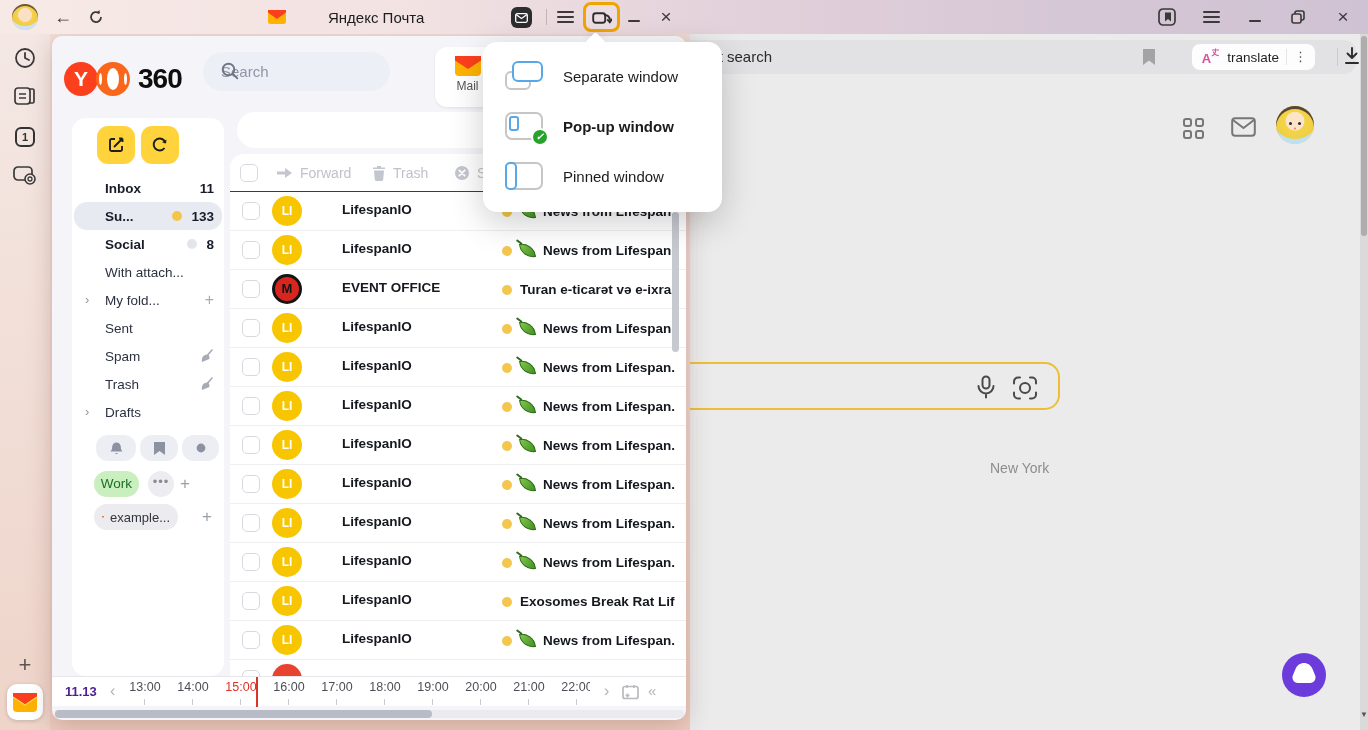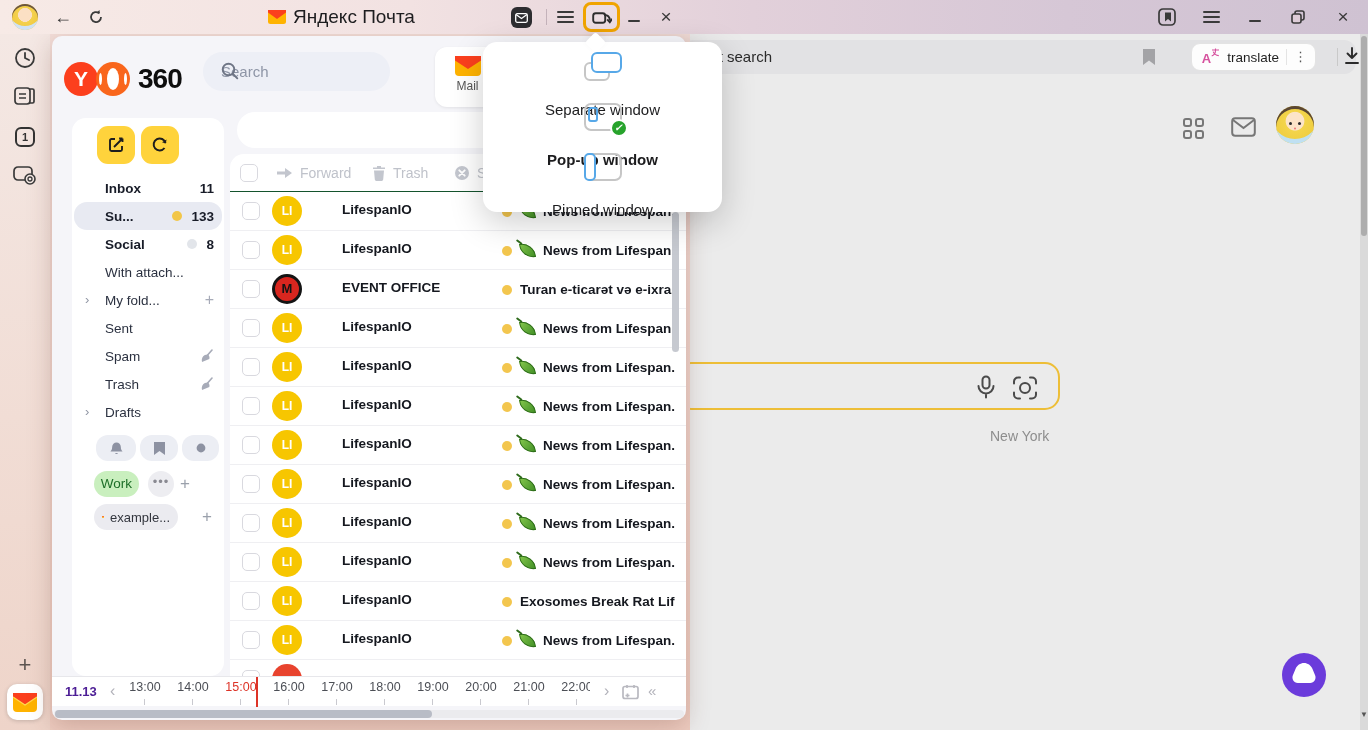--- a/index.html
+++ b/index.html
@@ -9,21 +9,21 @@
 
   
   .topbar { position:absolute; left:0; top:0; width:1368px; height:34px; z-index:40;
     background:linear-gradient(90deg,#f7eae6 0%,#f2e2e2 30%,#e2d0da 55%,#d6c7d6 78%,#cfc2d2 100%); }
   .tb-avatar { position:absolute; left:12px; top:4px; width:26px; height:26px; border-radius:50%;
     background:radial-gradient(circle at 50% 42%, #fbe0c4 0 34%, #f4d14d 36%, #eec23a 100%);
     box-shadow:inset 0 -8px 0 -4px #cfe2f5, inset 0 2px 0 0 #6b5640; }
   .tb-glyph { color:#3a3a3a; font-size:18px; line-height:34px; text-align:center; width:26px; cursor:default; }
   .mini-line { position:absolute; width:12px; height:2px; background:#3a3a3a; border-radius:1px; }
   .popup-title { position:absolute; left:268px; top:0; height:34px; display:flex; align-items:center; gap:7px; }
-  .popup-title span { font-size:19px; color:#1d1d1f; }
+  .popup-title span { font-size:15px; color:#1d1d1f;margin-left:35px; }
   .dark-env { position:absolute; left:511px; top:7px; width:21px; height:21px; border-radius:6px; background:#2d2d30;
     display:flex; align-items:center; justify-content:center; }
   .tb-divider { position:absolute; left:546px; top:9px; width:1px; height:16px; background:#c4b2ba; }
   .burger { position:absolute; width:17px; height:12px; display:flex; flex-direction:column; justify-content:space-between; }
   .burger i { display:block; height:2px; background:#3a3a3a; border-radius:1px; }
   .hl-box { position:absolute; left:583px; top:2px; width:37px; height:30px; border:3px solid #f0a400; border-radius:8px;
     display:flex; align-items:center; justify-content:center; background:rgba(255,255,255,.15); }
 
   
   .lsidebar { position:absolute; left:0; top:34px; width:50px; height:696px; z-index:6;
@@ -53,21 +53,21 @@
   .pg-env { position:absolute; left:1231px; top:117px; z-index:2; }
   .pg-avatar { position:absolute; left:1276px; top:106px; width:38px; height:38px; border-radius:50%; z-index:2;
     background:radial-gradient(circle at 50% 40%, #fce4c8 0 30%, #f3d44a 33%, #ecc838 100%);
     box-shadow:inset 0 3px 0 0 #5a4632, inset 0 -10px 0 -5px #bfe0f2; }
   .pg-avatar::after { content:""; position:absolute; left:13px; top:16px; width:3px; height:3px; border-radius:50%;
     background:#2b2b2b; box-shadow:9px 0 0 #2b2b2b, 4.5px 5px 0 -0.5px #e77; }
 
   .searchbox { position:absolute; left:676px; top:362px; width:384px; height:48px; border:2px solid #edbe37; border-radius:15px; z-index:2; }
   .sb-mic { position:absolute; right:62px; top:11px; }
   .sb-cam { position:absolute; right:20px; top:11px; }
-  .newyork { position:absolute; left:990px; top:428px; font-size:14px; color:#8d8d8d; z-index:2; }
+  .newyork { position:absolute; left:990px; top:460px; font-size:14px; color:#8d8d8d; z-index:2; }
   .alice { position:absolute; left:1281px; top:652px; width:46px; height:46px; z-index:2; }
   .r-scroll { position:absolute; left:1360px; top:34px; width:8px; height:696px; background:#dadada; z-index:3; }
   .r-thumb { position:absolute; left:1px; top:2px; width:6px; height:200px; background:#adadad; border-radius:3px; }
   .r-arrow { position:absolute; left:0; top:676px; width:8px; text-align:center; font-size:8px; color:#555; }
 
   
   .backdrop { position:absolute; left:50px; top:34px; width:640px; height:696px; z-index:5;
     background:linear-gradient(180deg,#f3ded9 0%,#f0d3ca 60%,#eeccc0 100%); }
   .popup { position:absolute; left:52px; top:36px; width:634px; height:684px; background:#f5f5f9; border-radius:10px;
     overflow:hidden; z-index:10; box-shadow:0 6px 24px rgba(100,50,40,.25); }
@@ -149,21 +149,21 @@
   .hour i { position:absolute; left:23px; bottom:2px; width:1px; height:6px; background:#c9c9cf; }
   .tl-redline { position:absolute; left:204px; top:0; width:1.5px; height:30px; background:#dd3327; }
   .h-scroll { position:absolute; left:2px; top:674px; width:630px; height:8px; background:#ebebee; border-radius:4px; }
   .h-thumb { position:absolute; left:1px; top:0; width:377px; height:8px; background:#b8bcc6; border-radius:4px; }
 
   
   .dropdown { position:absolute; left:483px; top:42px; width:239px; height:170px; background:#fff; border-radius:14px;
     z-index:60; box-shadow:0 10px 34px rgba(0,0,0,.2); padding-top:9px; }
   .dd-caret { position:absolute; left:105px; top:-7px; width:15px; height:15px; background:#fff; transform:rotate(45deg);
     border-radius:3px; box-shadow:-3px -3px 8px rgba(0,0,0,.05); }
-  .dd-item { position:relative; height:50px; display:flex; align-items:center; gap:18px;flex-direction:column; }
+  .dd-item { position:relative; height:50px; display:flex; align-items:center; padding-left:20px; gap:18px; }
   .dd-label { font-size:15px; color:#1c1c1e; }
   .dd-item.selected .dd-label { font-weight:bold; }
   .ddic { position:relative; width:42px; height:32px; flex:none; }
   .ic-separate .r-back { position:absolute; left:2px; bottom:2px; width:26px; height:19px; border:2.5px solid #c6c6c6; border-radius:6px; }
   .ic-separate .r-front { position:absolute; right:2px; top:1px; width:31px; height:21px; border:2.5px solid #57a8e8; border-radius:6px; background:#fff; }
   .ic-popup .r-main, .ic-pinned .r-main { position:absolute; left:2px; top:2px; width:38px; height:28px; border:2.5px solid #c6c6c6; border-radius:7px; }
   .ic-popup .r-ins { position:absolute; left:6px; top:6px; width:10px; height:15px; border:2.5px solid #57a8e8; border-radius:3px; }
   .check-badge { position:absolute; right:-4px; bottom:-4px; width:18px; height:18px; border-radius:50%;
     background:#27a32c; border:2.5px solid #fff; color:#fff; font-size:10px; font-weight:bold; text-align:center; line-height:13px; }
   .ic-pinned .r-bar { position:absolute; left:2px; top:2px; width:12px; height:28px; border:2.5px solid #57a8e8; border-radius:5px; background:#fff; }

